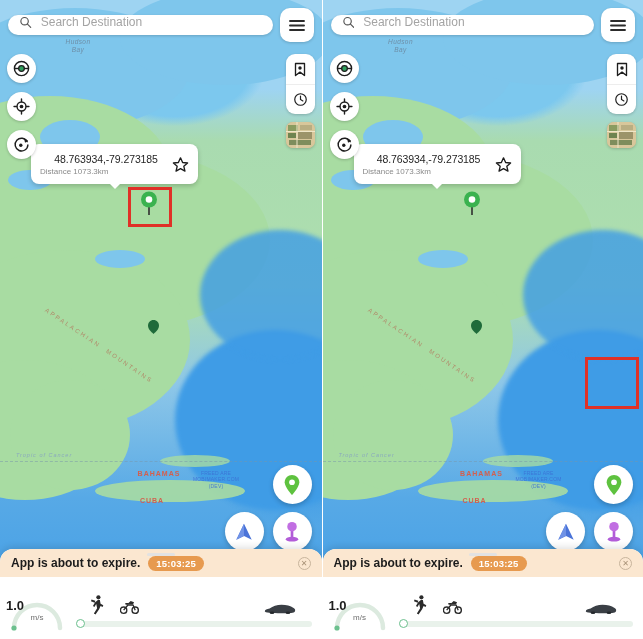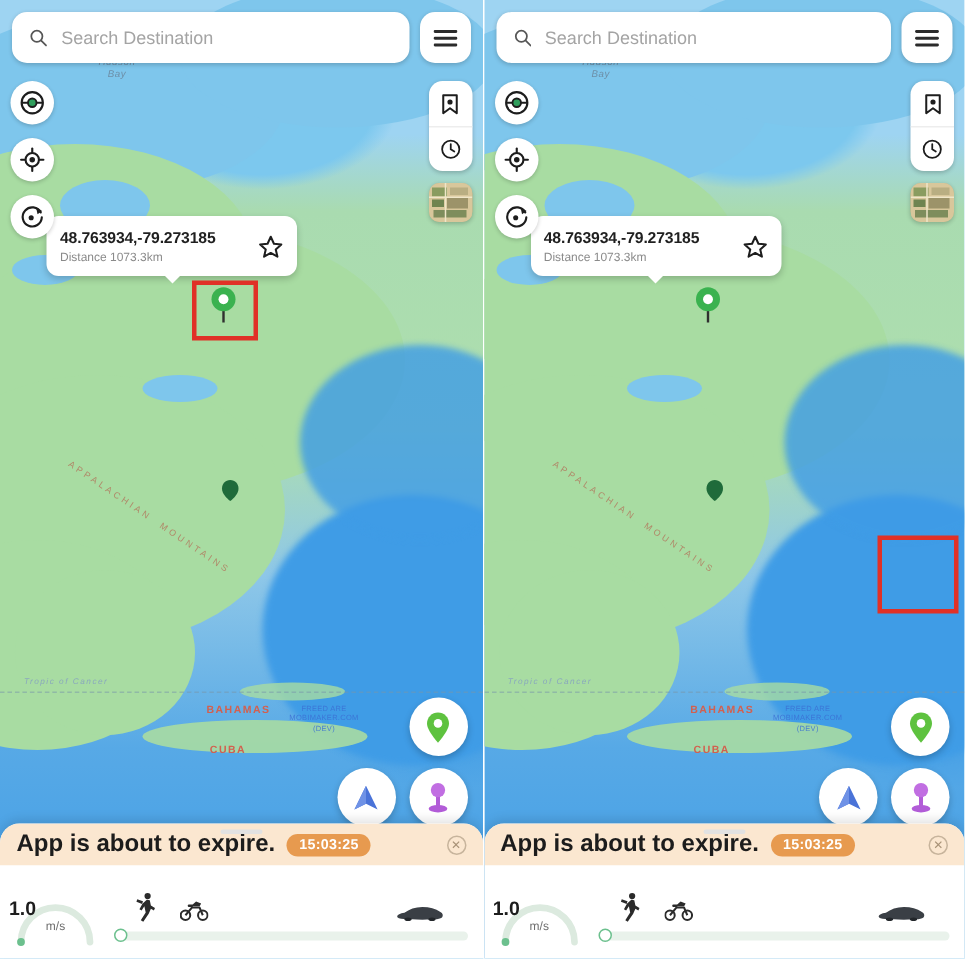--- a/index.html
+++ b/index.html
@@ -89,24 +89,24 @@
   }
 
   
   .topbar{
     position:absolute; top:8px; left:8px; right:8px;
     display:flex; gap:7px; align-items:center;
     z-index:30;
   }
   .searchbox{
     flex:1;
-    height:34px;
+    height:20px;
     background:#fff;
     border-radius:10px;
-    display:flex; align-items:center;
+    display:flex; align-items:flex-start;
     padding:0 11px;
     box-shadow:0 1px 3px rgba(0,0,0,.18);
     gap:9px;
   }
   .searchbox input{
     border:none; outline:none;
     font-family:"Liberation Sans", sans-serif;
     font-size:12px;
     color:#3b3b3b;
     background:transparent;
@@ -167,21 +167,21 @@
     width:167px; height:40px;
     background:#fff;
     border-radius:8px;
     box-shadow:0 2px 5px rgba(0,0,0,.2);
     display:flex; align-items:center;
     padding:0 9px;
     z-index:22;
   }
   .coordcard .txt{ flex:1; }
   .coordcard .c1{
-    font-size:10.5px; font-weight:bold; color:#1f1f1f; letter-spacing:-.1px;
+    font-size:10.5px; font-weight:normal; color:#1f1f1f; letter-spacing:-.1px;text-align:center;
   }
   .coordcard .c2{
     font-size:8px; color:#8a8a8a; margin-top:2px;
   }
   .cardtail{
     position:absolute;
     left:50%; bottom:-5px; transform:translateX(-50%);
     width:0;height:0;
     border-left:6px solid transparent;
     border-right:6px solid transparent;
@@ -237,21 +237,21 @@
     z-index:3;
   }
   .expire{
     height:28px;
     background:#fbe7d0;
     display:flex;align-items:center;
     padding:0 11px;
     gap:8px;
   }
   .expire .msg{
-    font-size:16px; font-weight:bold; color:#1c1c1c;
+    font-size:12px; font-weight:bold; color:#1c1c1c;
   }
   .badge{
     background:#e79a4f;
     color:#fff;
     font-size:9.5px;
     font-weight:bold;
     border-radius:9px;
     padding:2px 8px;
     letter-spacing:.2px;
   }

